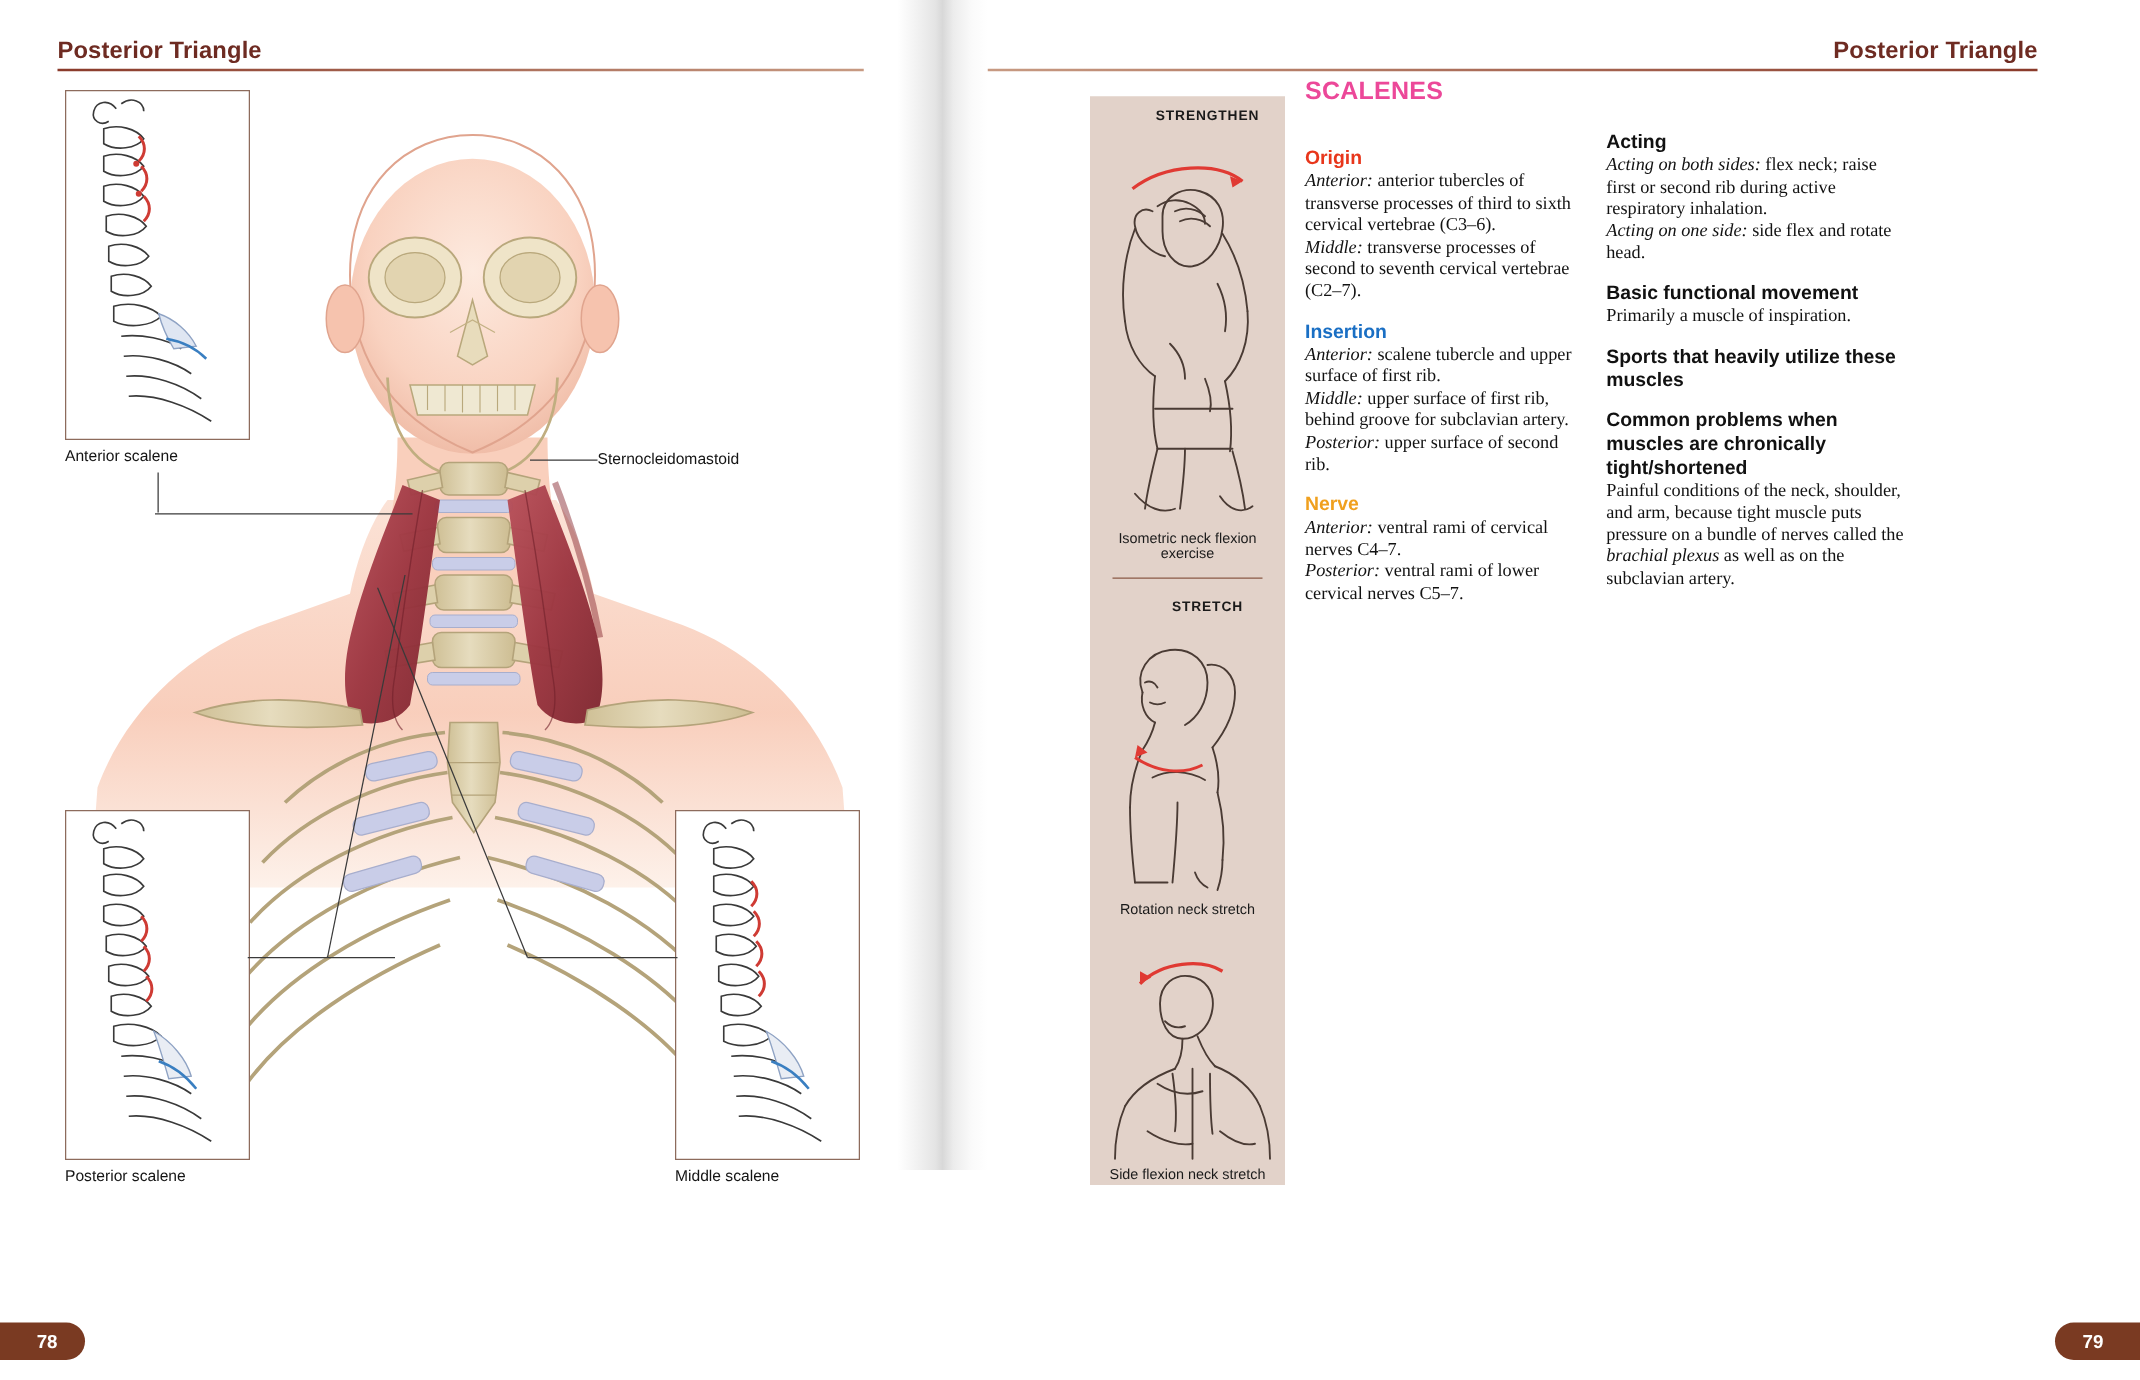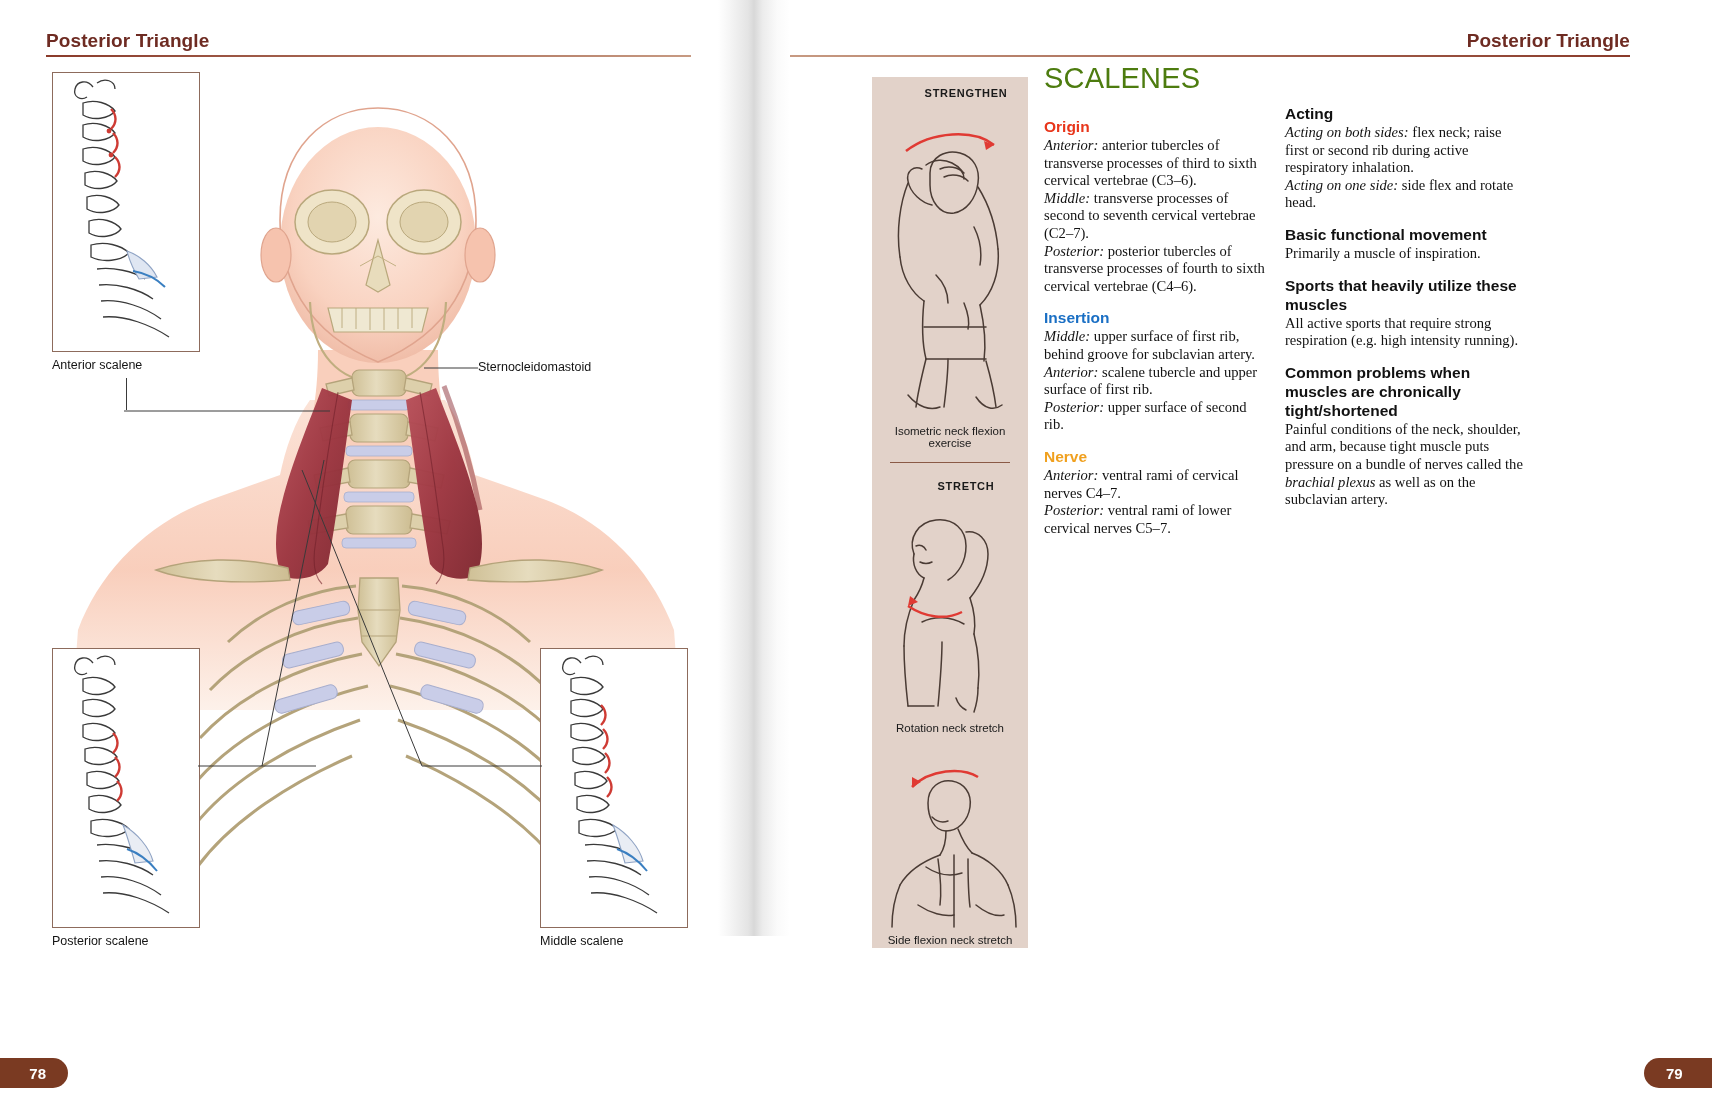--- a/index.html
+++ b/index.html
@@ -95,24 +95,24 @@
   .ex-divider {
     position: absolute; left: 18px; right: 18px; height: 1.4px;
     background: #8a5a46;
   }
 
   
   .muscle-title {
     position: absolute;
     left: 254px; top: 62px;
     font-family: "Liberation Sans", sans-serif;
-    font-weight: normal;
-    font-size: 29px;
+    font-weight: bold;
+    font-size: 20px;
     letter-spacing: .2px;
-    color: #4d7c0f;
+    color: #ec4899;
   }
   .col {
     position: absolute;
     font-family: "Liberation Serif", serif;
     font-size: 14.6px;
     line-height: 17.6px;
     color: #121212;
   }
   .col2 { left: 254px; top: 104px; width: 222px; }
   .col3 { left: 495px; top: 104px; width: 240px; }
@@ -473,43 +473,41 @@
     </div>
 
     <div class="muscle-title">SCALENES</div>
 
     <div class="col col2">
 
 
       <div class="sec-head origin">Origin</div>
       <p class="para"><i>Anterior:</i> <span>anterior tubercles of transverse processes of third to sixth cervical vertebrae (C3–6).</span></p>
       <p class="para"><i>Middle:</i> <span>transverse processes of second to seventh cervical vertebrae (C2–7).</span></p>
-      <p class="para"><i>Posterior:</i> <span>posterior tubercles of transverse processes of fourth to sixth cervical vertebrae (C4–6).</span></p>
 
       <div class="sec-head insertion">Insertion</div>
+      <p class="para"><i>Anterior:</i> <span>scalene tubercle and upper surface of first rib.</span></p>
       <p class="para"><i>Middle:</i> <span>upper surface of first rib, behind groove for subclavian artery.</span></p>
-      <p class="para"><i>Anterior:</i> <span>scalene tubercle and upper surface of first rib.</span></p>
       <p class="para"><i>Posterior:</i> <span>upper surface of second rib.</span></p>
 
       <div class="sec-head nerve">Nerve</div>
       <p class="para"><i>Anterior:</i> <span>ventral rami of cervical nerves C4–7.</span></p>
       <p class="para"><i>Posterior:</i> <span>ventral rami of lower cervical nerves C5–7.</span></p>
     </div>
 
     <div class="col col3">
 
       <div class="sec-head first">Acting</div>
       <p class="para"><i>Acting on both sides:</i> <span>flex neck; raise first or second rib during active respiratory inhalation.</span></p>
       <p class="para"><i>Acting on one side:</i> <span>side flex and rotate head.</span></p>
 
       <div class="sec-head">Basic functional movement</div>
       <p class="para">Primarily a muscle of inspiration.</p>
 
       <div class="sec-head">Sports that heavily utilize these muscles</div>
-      <p class="para">All active sports that require strong respiration (e.g. high intensity running).</p>
 
       <div class="sec-head">Common problems when muscles are chronically tight/shortened</div>
       <p class="para"><span>Painful conditions of the neck, shoulder, and arm, because tight muscle puts pressure on a bundle of nerves called the </span><i>brachial plexus</i><span> as well as on the subclavian artery.</span></p>
     </div>
 
     <div class="pagenum right">
       <span>79</span>
     </div>
   </div>
 </div>

